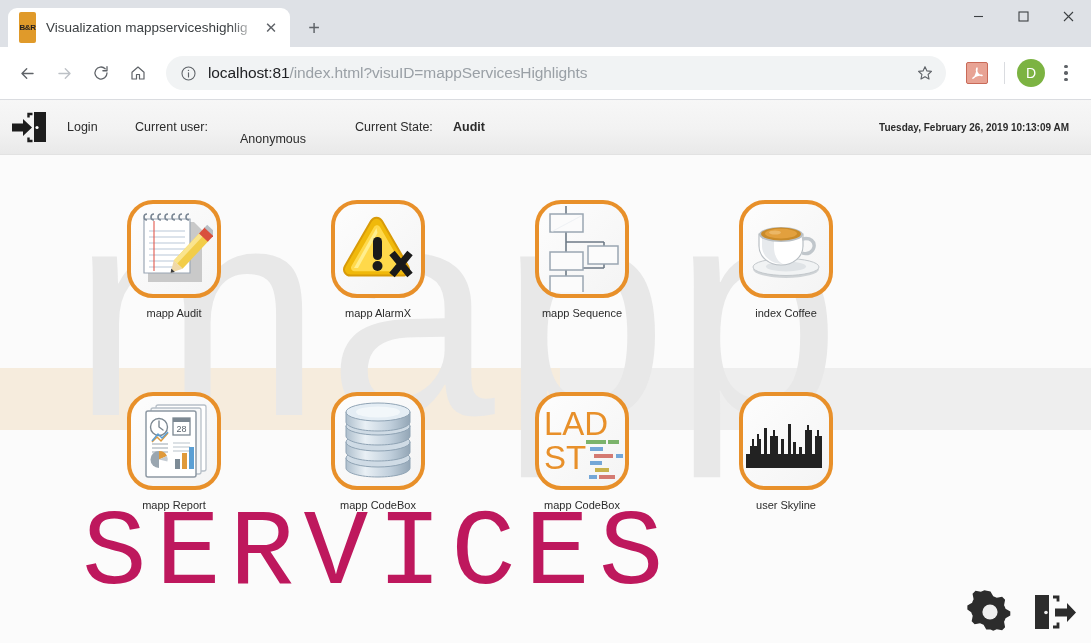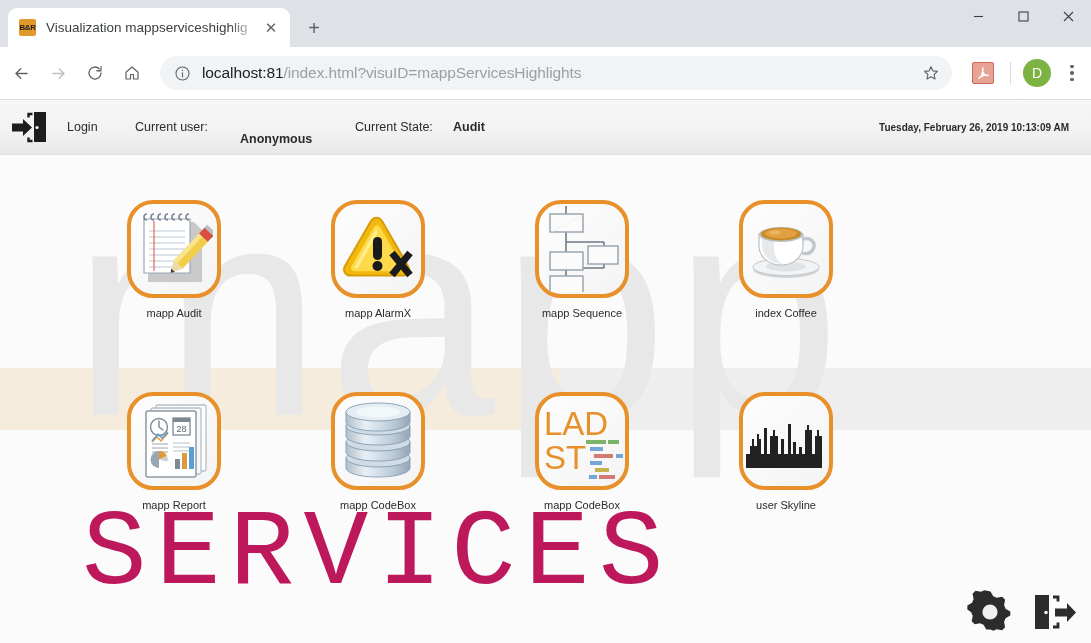--- a/index.html
+++ b/index.html
@@ -18,21 +18,21 @@
     height: 47px; background: #dee1e6; position: relative;
     display: flex; align-items: flex-end;
   }
   .tab {
     margin-left: 8px; width: 282px; height: 39px;
     background: #ffffff; border-radius: 9px 9px 0 0;
     display: flex; align-items: center; padding: 0 8px 0 11px;
     position: relative;
   }
   .favicon {
-    width: 17px; height: 17px; flex: 0 0 17px; border-radius: 2px;
+    width: 17px; height: 31px; flex: 0 0 17px; border-radius: 2px;
     background: #e09a2a; display: flex; align-items: center; justify-content: center;
     font-size: 8px; font-weight: bold; color: #231f20; letter-spacing: -0.5px;
     font-family: "Liberation Sans", sans-serif; overflow: hidden;
   }
   .tab-title {
     flex: 1; margin-left: 10px; font-size: 13.5px; color: #3c4043;
     white-space: nowrap; overflow: hidden;
     -webkit-mask-image: linear-gradient(to right, #000 86%, transparent 99%);
     mask-image: linear-gradient(to right, #000 86%, transparent 99%);
   }
@@ -48,21 +48,21 @@
   }
   .wincontrols {
     position: absolute; right: 0; top: 0; height: 32px; display: flex;
   }
   .wc { width: 45px; height: 32px; display: flex; align-items: center; justify-content: center; color: #3c4043; }
   .wc svg { display: block; }
 
   
   .toolbar {
     height: 53px; background: #ffffff; display: flex; align-items: center;
-    padding: 0 4px; border-bottom: 1px solid #dadce0;
+    padding: 0 10px; border-bottom: 1px solid #dadce0;
   }
   .navbtn {
     width: 34px; height: 34px; margin-right: 3px; border-radius: 50%;
     display: flex; align-items: center; justify-content: center; color: #5f6368;
   }
   .navbtn.disabled { color: #bdc1c6; }
   .omnibox {
     flex: 1; height: 34px; background: #f1f3f4; border-radius: 17px;
     display: flex; align-items: center; padding: 0 6px 0 14px; margin: 0 8px;
   }
@@ -97,21 +97,21 @@
     height: 55px; position: relative; z-index: 5;
     background: linear-gradient(to bottom, #f7f7f7 0%, #f2f2f2 55%, #e9e9e9 100%);
     border-bottom: 1px solid #e2e2e2;
     display: flex; align-items: center; padding: 0 10px;
     font-size: 12.5px; color: #2b2b2b;
   }
   .login-icon { width: 42px; height: 34px; flex: 0 0 42px; color: #1d1d1d; }
   .hdr-cell { white-space: nowrap; }
   .lbl-login { margin-left: 15px; width: 68px; }
   .lbl-cu    { width: 105px; }
-  .val-cu    { width: 115px; font-weight: bold; margin-top: 24px; }
+  .val-cu    { width: 115px; font-weight: normal; margin-top: 24px; }
   .lbl-cs    { width: 98px; }
   .val-cs    { font-weight: bold; }
   .hdr-time  { margin-left: auto; font-weight: bold; font-size: 10px; padding-right: 12px; }
 
   
   .wm-wrap { position: absolute; inset: 0; overflow: hidden; pointer-events: none; }
   .wm-band {
     position: absolute; left: 0; right: 0; top: 268px; height: 62px;
     background: #eeeeee;
   }

